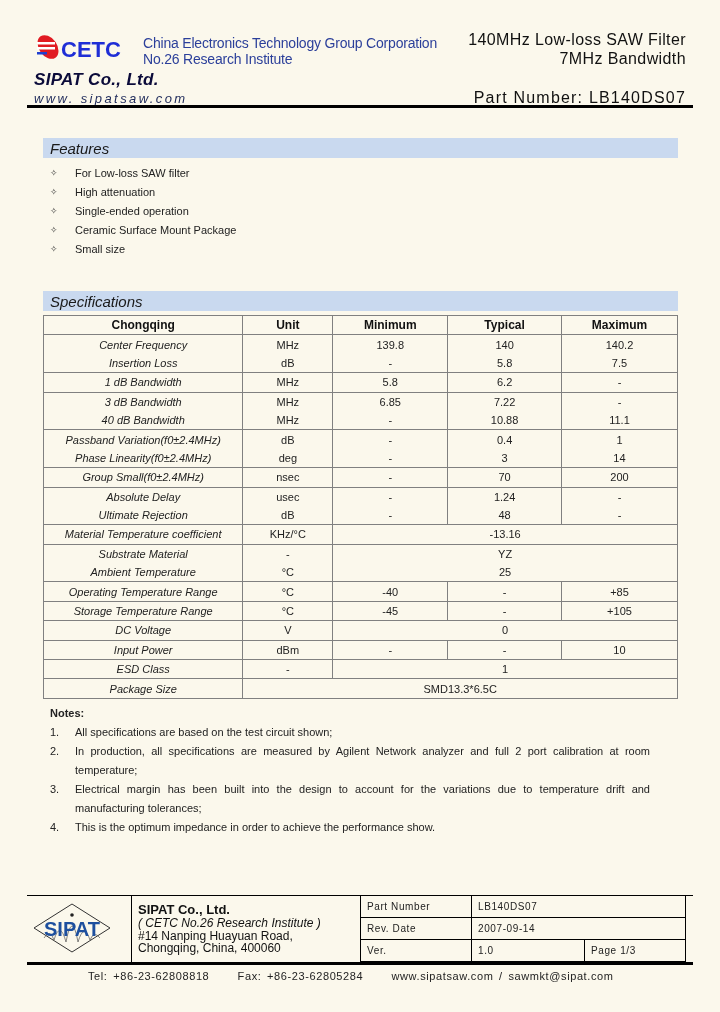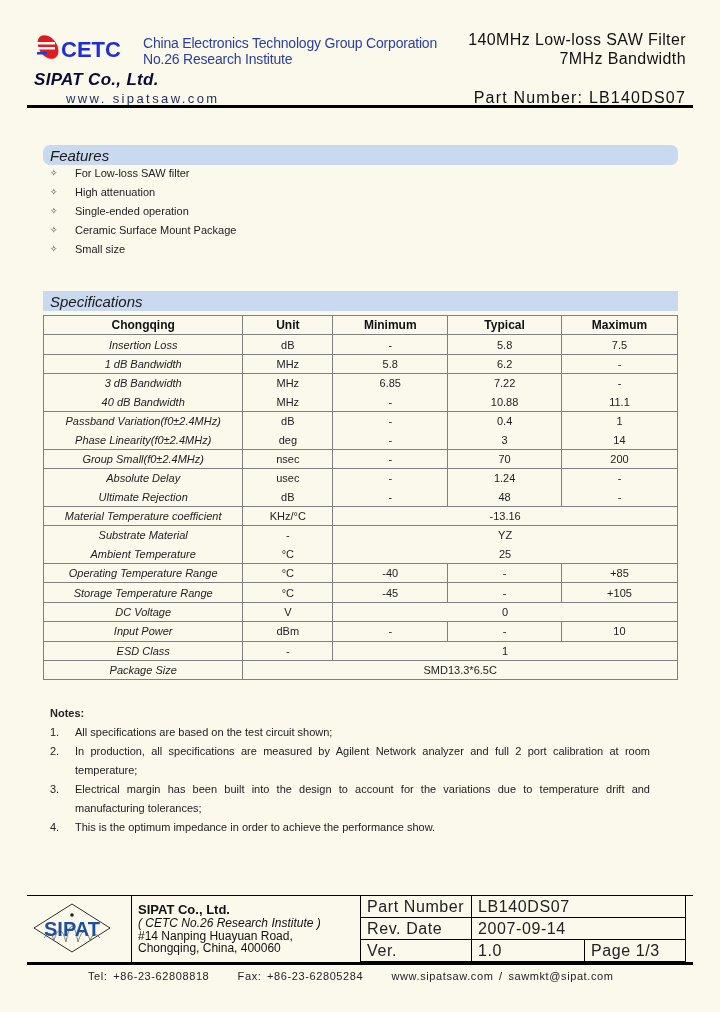--- a/index.html
+++ b/index.html
@@ -5,30 +5,30 @@
   html, body { margin:0; padding:0; }
   body {
     width:720px; height:1012px; background:#fbf8ec; position:relative; overflow:hidden;
     font-family:"Liberation Sans", "DejaVu Sans", sans-serif; color:#111;
   }
   .abs { position:absolute; }
   
   .cetc-logo { left:35px; top:32px; width:92px; height:30px; }
   .cetc-text { left:143px; top:35px; font-size:14px; color:#2b3f9a; line-height:16px; letter-spacing:-0.2px; }
   .sipat-name { left:34px; top:70px; font-size:17px; font-weight:bold; font-style:italic; color:#0b0b3a; letter-spacing:0.3px; }
-  .sipat-url { left:34px; top:91px; font-size:13px; color:#1e2a5a; letter-spacing:2.4px;margin-left:32px; }
+  .sipat-url { left:34px; top:91px; font-size:13px; font-style:italic; color:#1e2a5a; letter-spacing:2.4px; }
   .title-r { right:34px; text-align:right; font-size:16px; color:#111; letter-spacing:0.4px; }
   .title-1 { top:31px; }
   .title-2 { top:50px; }
   .part-num { right:34px; top:89px; font-size:16px; letter-spacing:1.2px; }
   .hdr-rule { left:27px; top:105px; width:666px; height:3px; background:#000; }
 
   
   .sec-hdr { left:43px; width:635px; height:20px; background:#c9d9ef; font-size:15px; font-style:italic; color:#1a1a1a; padding-left:7px; box-sizing:border-box; line-height:21px; }
-  .features-hdr { top:145px;border-radius:7px; }
+  .features-hdr { top:138px; }
   .specs-hdr { top:291px; }
 
   .feat-list { left:50px; top:164px; font-size:11px; color:#222; }
   .feat-item { height:19px; line-height:19px; display:flex; }
   .feat-bullet { width:25px; font-size:9px; color:#333; }
 
   
   .spec-table { left:43px; top:315px; width:635px; border-collapse:collapse; font-size:11px; color:#222; }
   .spec-table td, .spec-table th { border:1px solid #808080; text-align:center; height:18.4px; padding:0; }
   .spec-table th { font-weight:bold; font-size:12px; color:#111; }
@@ -45,21 +45,21 @@
   .note-text { flex:1; text-align:justify; }
 
   
   .ft-top { left:27px; top:895px; width:666px; height:1px; background:#000; }
   .ft-bot { left:27px; top:962px; width:666px; height:3px; background:#000; }
   .ft-vline { top:895px; width:1px; height:67px; background:#000; }
   .ft-logo { left:32px; top:900px; width:80px; height:55px; }
   .ft-co { left:138px; top:902px; font-size:12px; color:#111; line-height:12.5px; }
   .ft-co .n { font-weight:bold; font-size:13px; line-height:15px; }
   .ft-co .i { font-style:italic; }
-  .ft-table { left:360px; top:895px; border-collapse:collapse; font-size:16px; color:#222; }
+  .ft-table { left:360px; top:895px; border-collapse:collapse; font-size:10px; color:#222; }
   .ft-table td { border:1px solid #000; height:21px; padding:0 0 0 6px; letter-spacing:0.6px; }
   .ft-contact { left:88px; top:970px; font-size:11px; color:#222; letter-spacing:0.6px; word-spacing:2px; }
 </style>
 </head>
 <body>
 
 <div class="abs cetc-logo">
   <svg width="92" height="30" viewBox="0 0 92 30">
     <ellipse cx="13" cy="15" rx="9" ry="13" fill="#e11b22" transform="rotate(-35 13 15)"></ellipse>
     <rect x="2" y="10" width="18" height="2.5" fill="#fff"></rect>
@@ -107,20 +107,27 @@
 <table class="abs spec-table">
   <tbody>
       <tr>
     <th class="c1">Chongqing</th>
     <th class="c2">Unit</th>
     <th class="c3">Minimum</th>
     <th class="c4">Typical</th>
     <th class="c5">Maximum</th>
   </tr>
 
+  <tr>
+    <td class="p nbb">Center Frequency</td>
+    <td class="nbb">MHz</td>
+    <td class="nbb">139.8</td>
+    <td class="nbb">140</td>
+    <td class="nbb">140.2</td>
+  </tr>
 
   <tr>
     <td class="p nb">Insertion Loss</td>
     <td class="nb">dB</td>
     <td class="nb">-</td>
     <td class="nb">5.8</td>
     <td class="nb">7.5</td>
   </tr>
 
   <tr>

